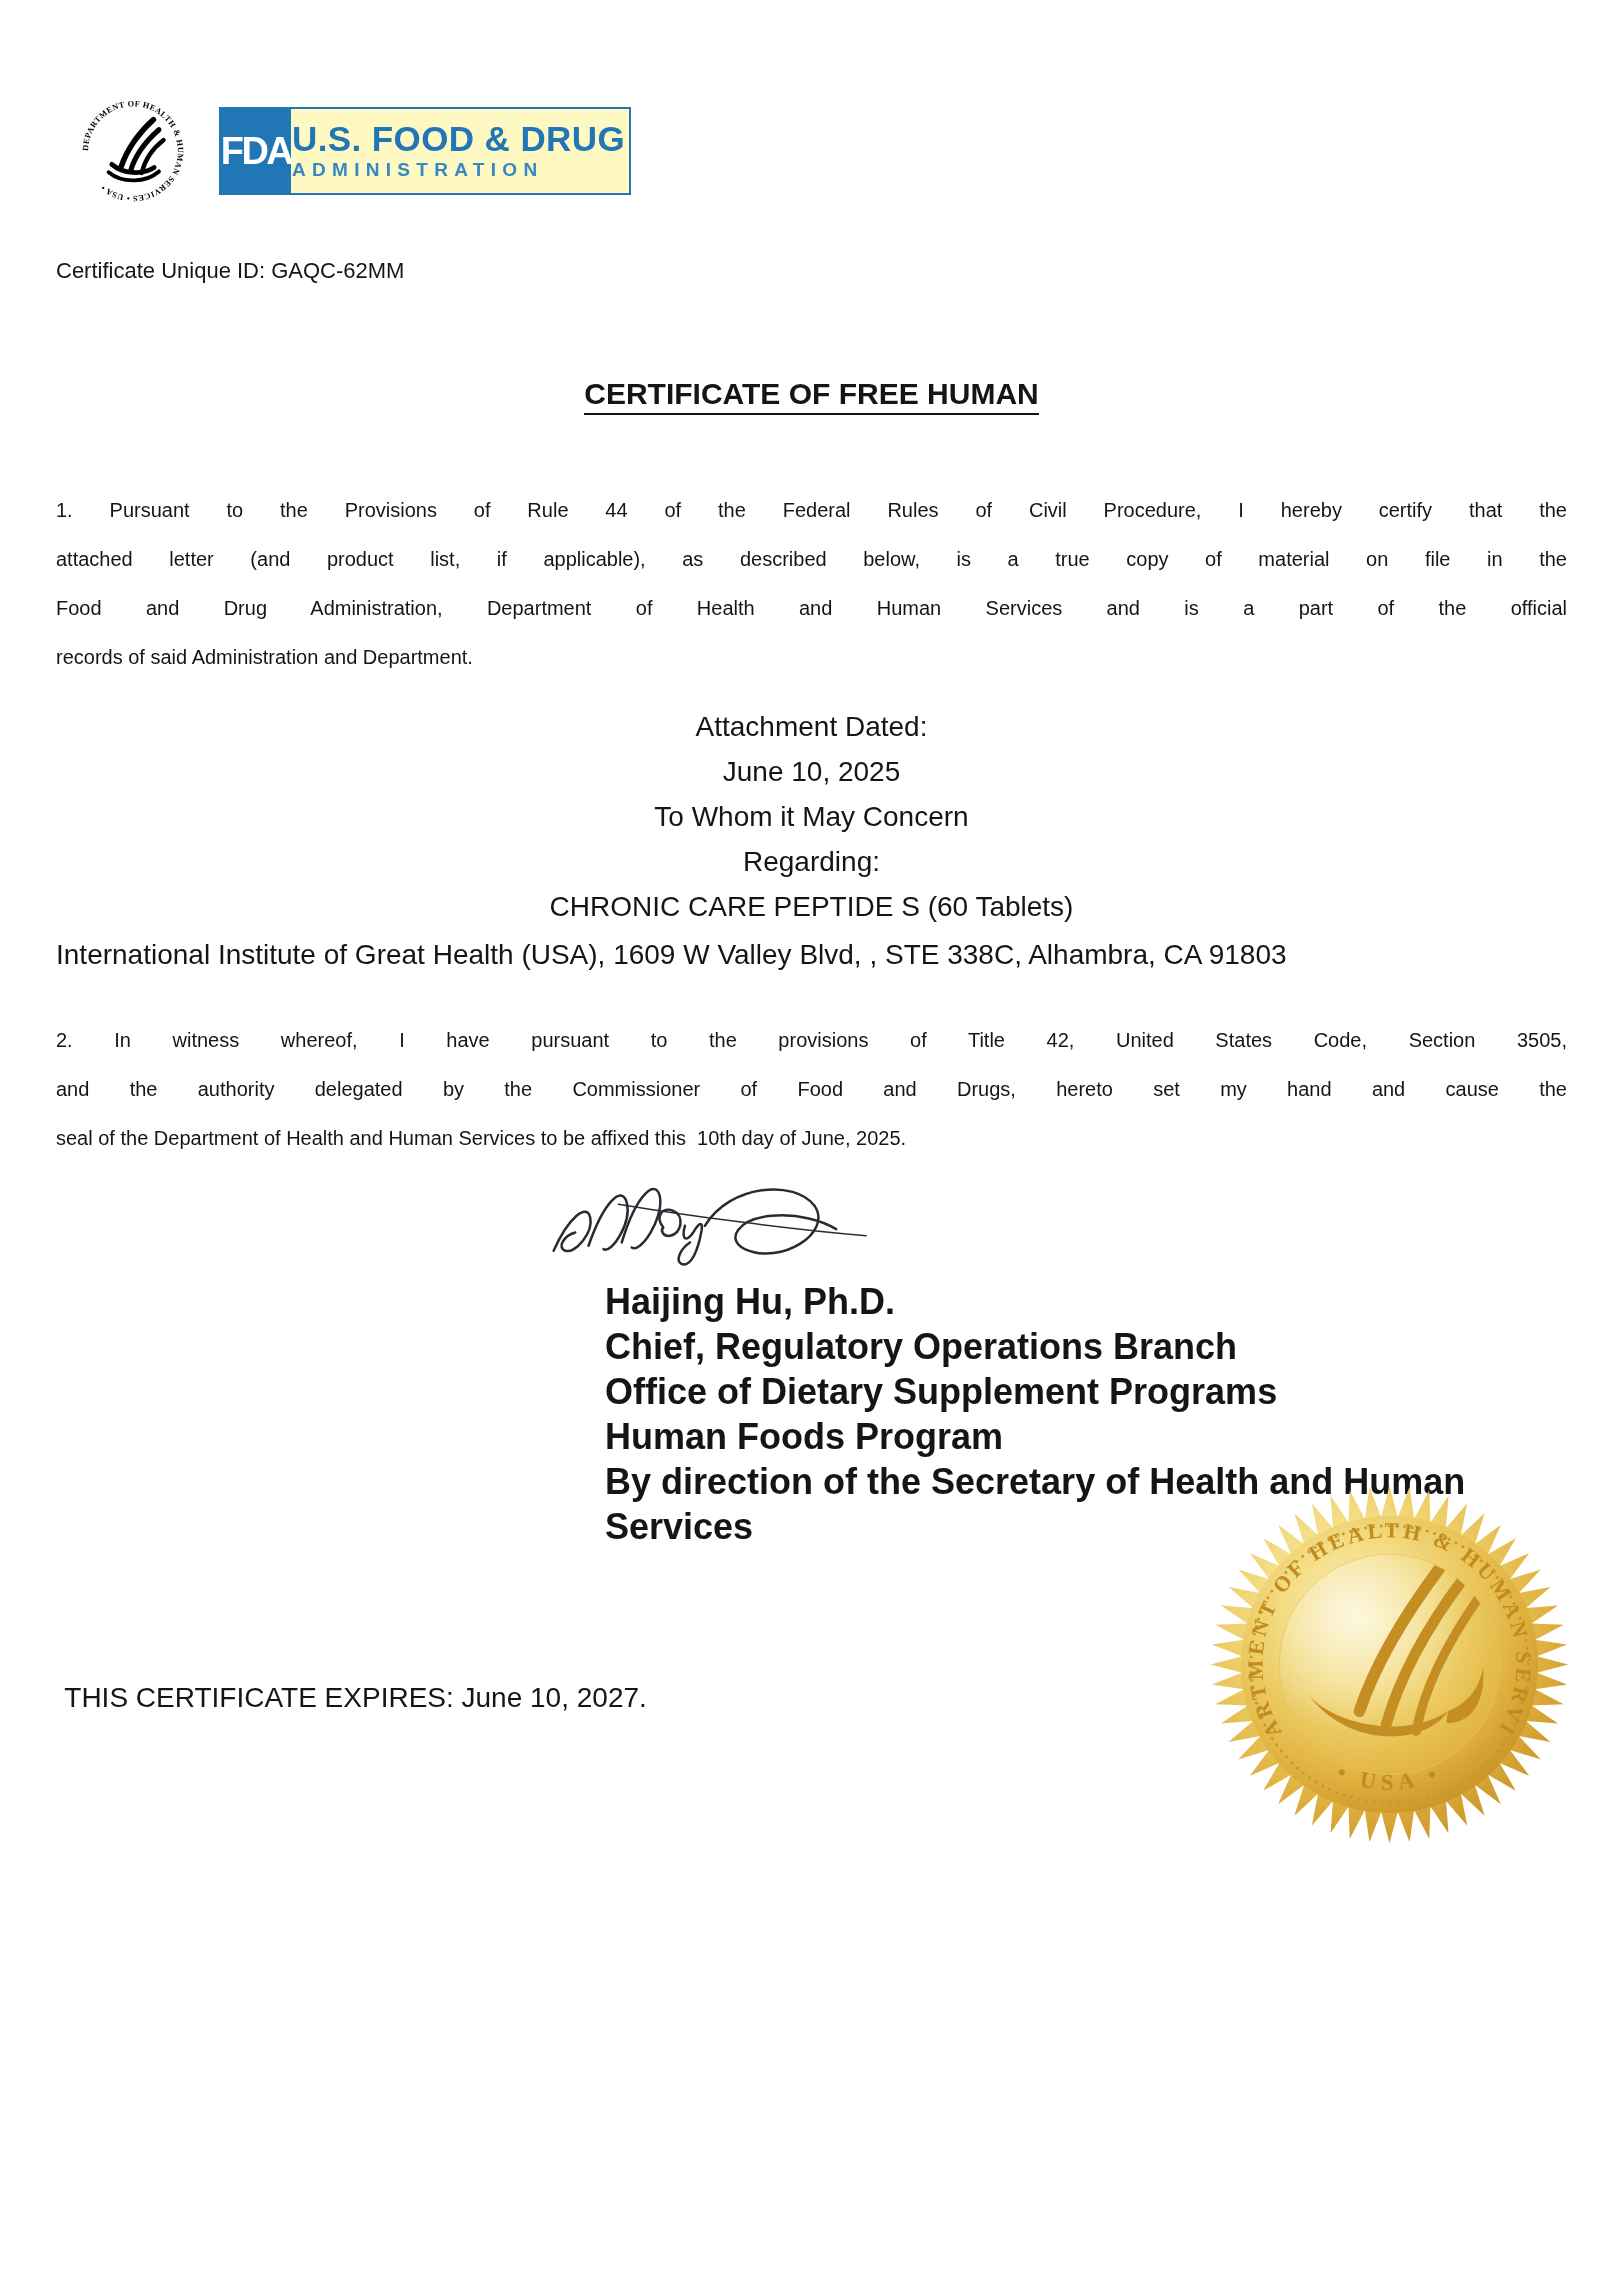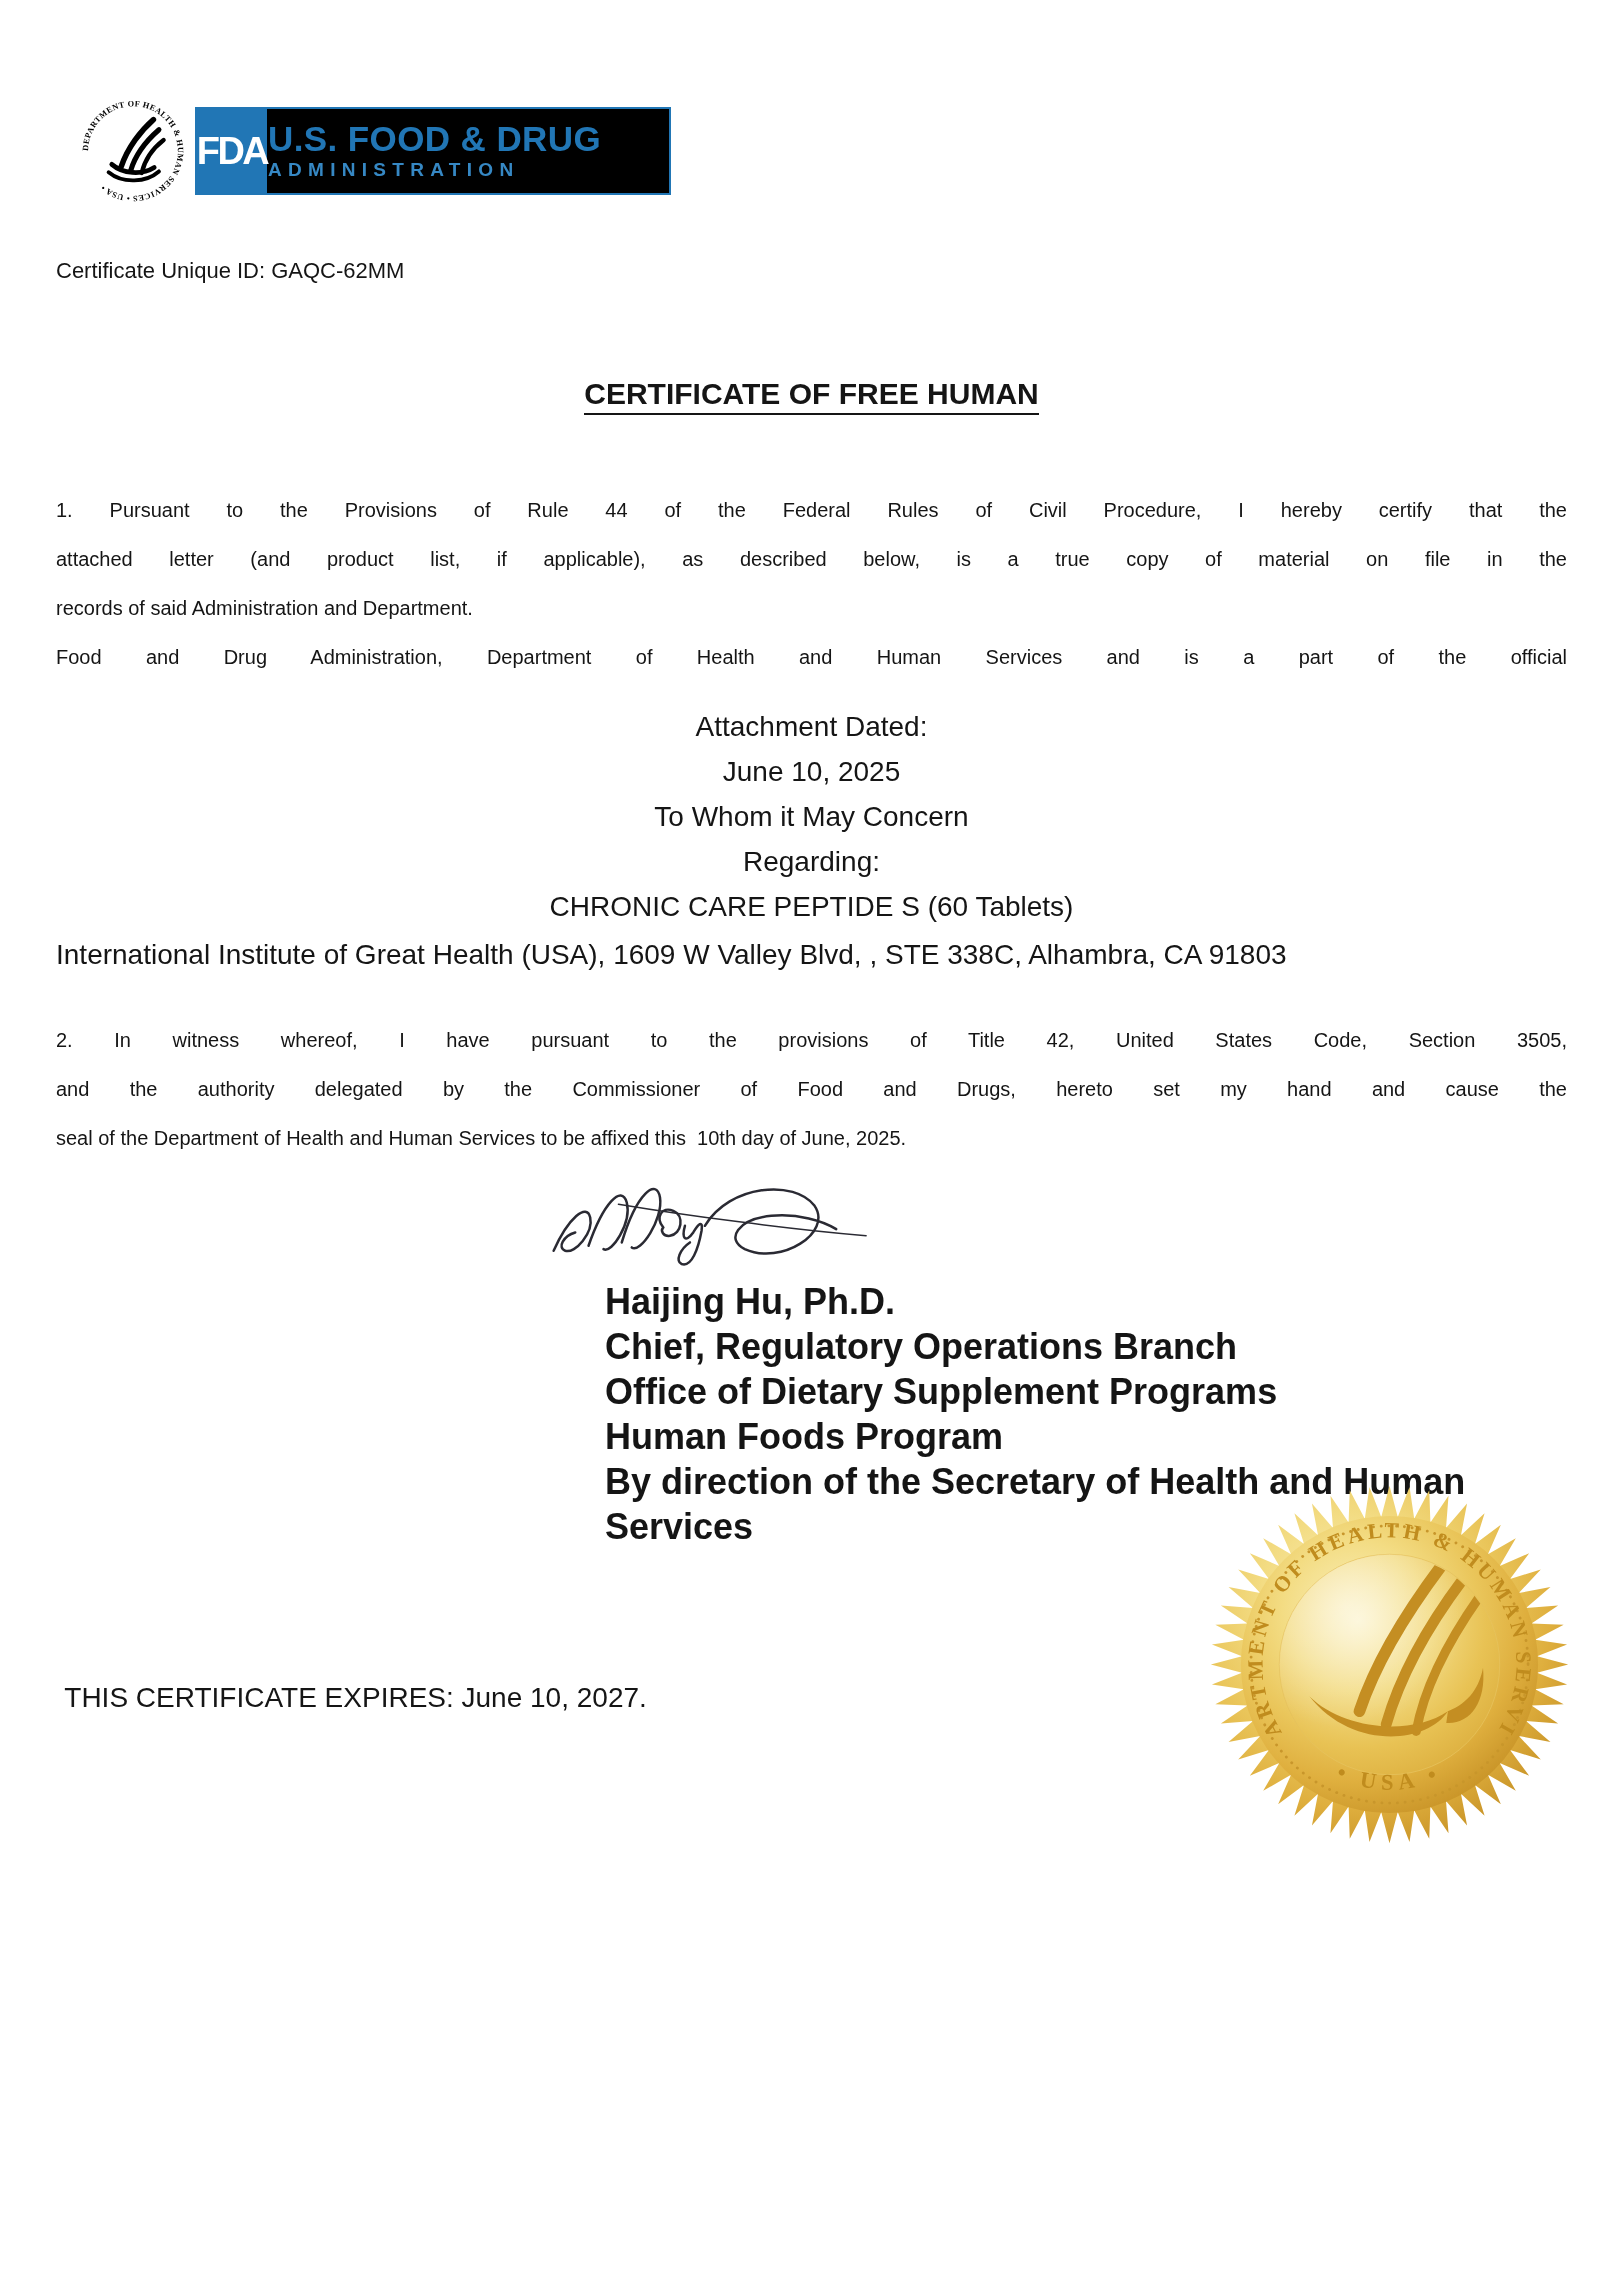--- a/index.html
+++ b/index.html
@@ -7,22 +7,22 @@
     width:1623px;height:2295px;position:relative;
     font-family:"Liberation Sans", sans-serif;color:#151515;
     -webkit-font-smoothing:antialiased;
   }
   .page{position:relative;width:1623px;height:2295px;overflow:hidden;}
   .content{padding:0 56px;}
 
   
   .logos{display:flex;align-items:center;margin-top:97px;margin-left:22px;height:108px;}
   .hhs-seal{width:110px;height:110px;flex:0 0 auto;}
-  .fda-logo{display:flex;margin-left:7px;width:476px;height:88px;
-    border:2.5px solid #2176B5;box-sizing:border-box;background:#000000;}
+  .fda-logo{display:flex;margin-left:31px;width:412px;height:88px;
+    border:2.5px solid #2176B5;box-sizing:border-box;background:#fef9c3;}
   .fda-box{width:70px;background:#2176B5;color:#fff;display:flex;align-items:center;justify-content:center;
     font-weight:bold;font-size:38px;letter-spacing:-2.5px;font-family:"Liberation Sans",sans-serif;}
   .fda-text{padding-left:1px;display:flex;flex-direction:column;justify-content:center;}
   .fda-line1{color:#2176B5;font-weight:bold;font-size:35px;line-height:1.02;letter-spacing:0.4px;}
   .fda-line2{color:#3688c4;font-weight:bold;font-size:19px;letter-spacing:6.3px;margin-top:3.3px;}
 
   
   .line{white-space:pre-wrap;}
   .cert-id{margin-top:53px;font-size:22px;}
   .doc-title{margin-top:93px;text-align:center;font-size:30px;font-weight:bold;}
@@ -80,22 +80,22 @@
 
     <div class="cert-id line">Certificate Unique ID: GAQC-62MM</div>
 
     <div class="doc-title">
       <span>CERTIFICATE OF FREE HUMAN</span>
     </div>
 
     <div class="para para1">
       <div class="line jline">1. Pursuant to the Provisions of Rule 44 of the Federal Rules of Civil Procedure, I hereby certify that the</div>
       <div class="line jline">attached letter (and product list, if applicable), as described below, is a true copy of material on file in the</div>
+      <div class="line jline">Food and Drug Administration, Department of Health and Human Services and is a part of the official</div>
       <div class="line">records of said Administration and Department.</div>
-      <div class="line jline">Food and Drug Administration, Department of Health and Human Services and is a part of the official</div>
     </div>
 
     <div class="attach">
       <div class="line">Attachment Dated:</div>
       <div class="line">June 10, 2025</div>
       <div class="line">To Whom it May Concern</div>
       <div class="line">Regarding:</div>
       <div class="line">CHRONIC CARE PEPTIDE S (60 Tablets)</div>
     </div>
 

